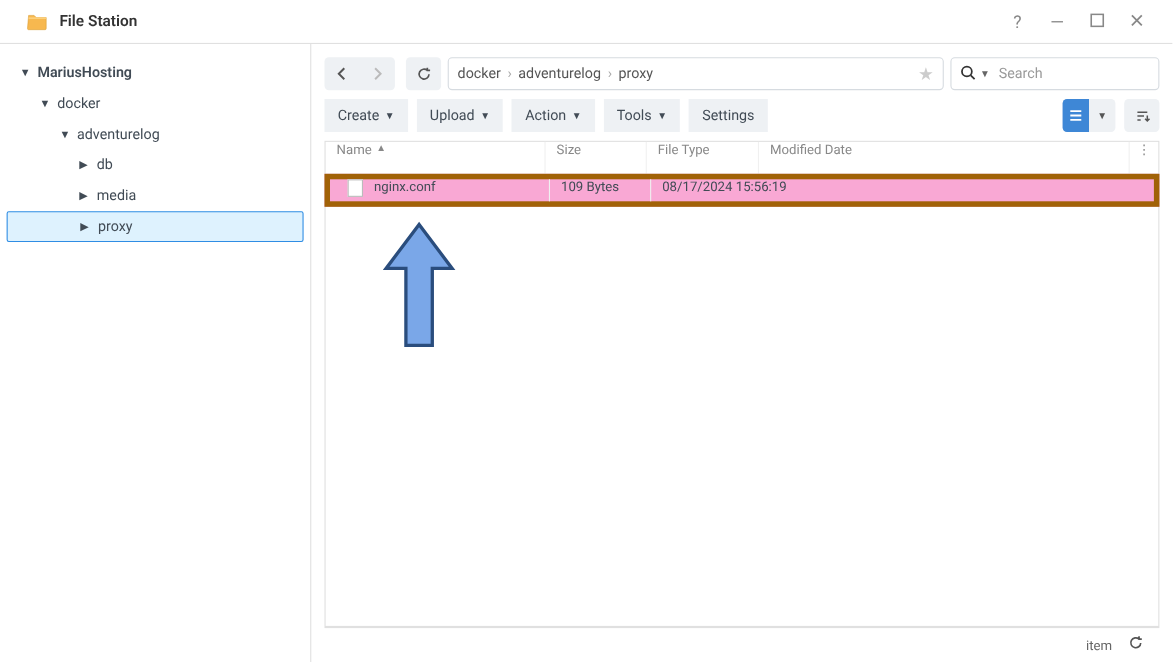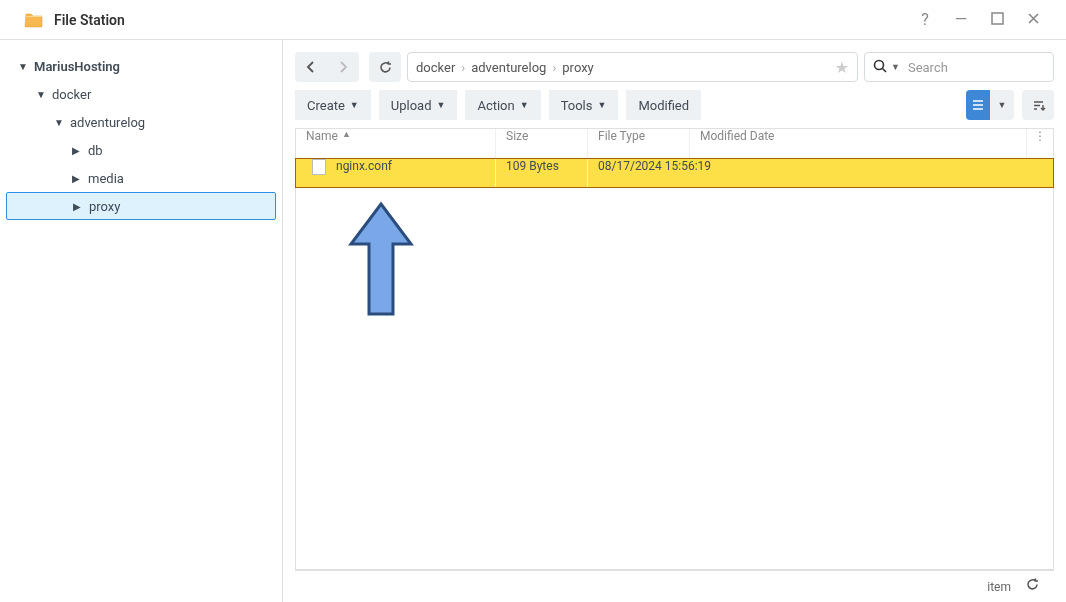--- a/index.html
+++ b/index.html
@@ -253,22 +253,22 @@
     .col-type { width: 102px; }
     .col-date { flex: 1; }
     .th-menu { width: 26px; justify-content: center; cursor: pointer; color:#888;}
     .sort-ind { font-size: 9px; margin-left: 4px; color: #888;}
     .tbody { flex: 1; }
     .trow {
       display: flex;
       height: 30px;
       font-size: 12px;
       color: #414b55;
-      border: 1px solid #a16207;
-      background: #fde047;
+      border: 5px solid #a16207;
+      background: #f9a8d4;
       margin: -1px;
     }
     .file-icon {
       width: 14px;
       height: 16px;
       border: 1px solid #bbb;
       margin-right: 10px;
       margin-left: 6px;
       position: relative;
       background: #fff;
@@ -397,21 +397,21 @@
       </div>
       <div class="tb-btn">
         <span>Action</span>
         <span class="caret">▼</span>
       </div>
       <div class="tb-btn">
         <span>Tools</span>
         <span class="caret">▼</span>
       </div>
       <div class="tb-btn">
-        <span>Modified</span>
+        <span>Settings</span>
       </div>
       <div class="tb-spacer"></div>
       <div class="view-group">
         <div class="view-btn active">
           <svg width="14" height="14" viewBox="0 0 14 14">
               <path d="M2 3 h10 M2 7 h10 M2 11 h10" stroke="#fff" stroke-width="1.6"></path>
             </svg>
         </div>
         <div class="view-btn" style="font-size:9px;">▼</div>
       </div>

